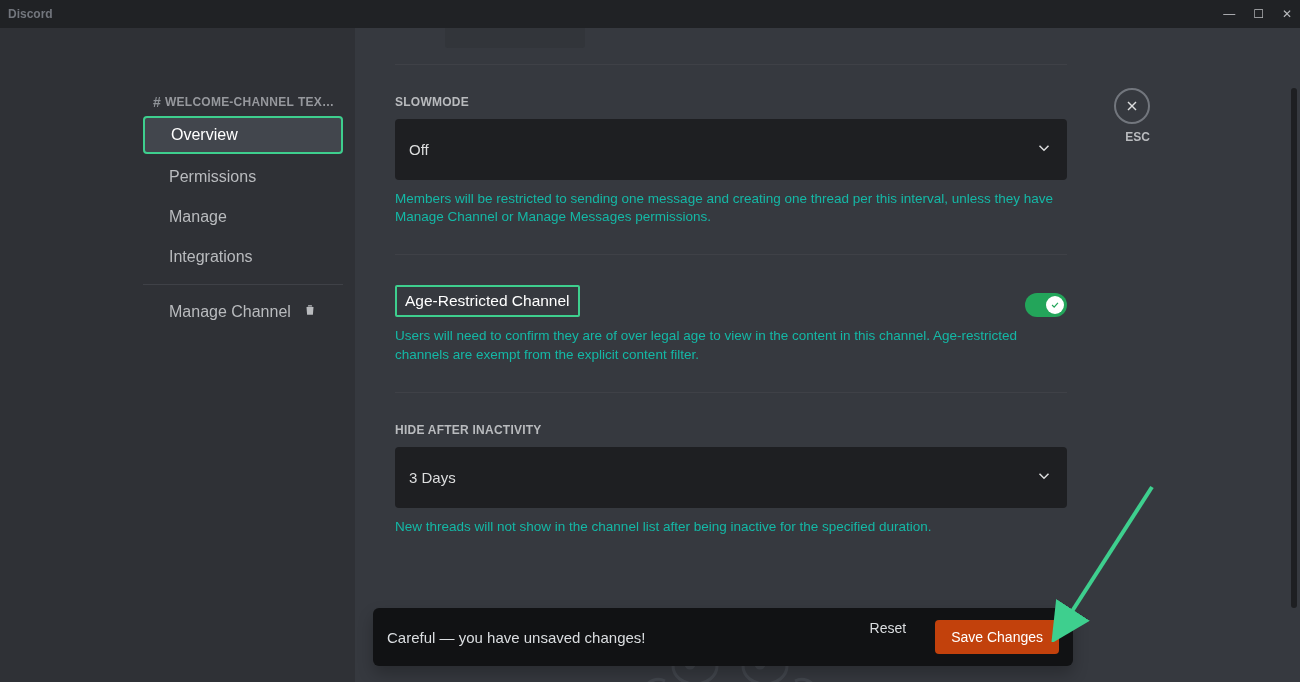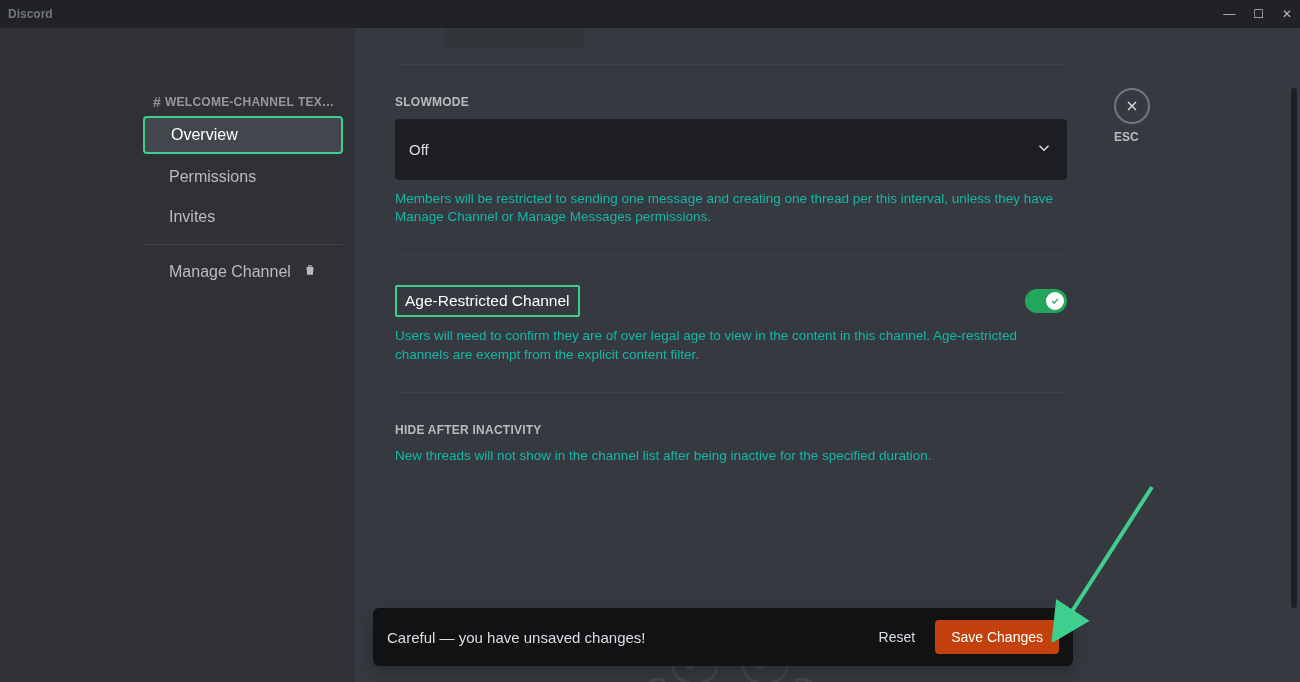--- a/index.html
+++ b/index.html
@@ -98,21 +98,21 @@
   .content {
     max-width: 752px;
     padding: 0 40px 100px 40px;
   }
   .esc-container {
     position: absolute;
     right: 150px;
     top: 60px;
     display: flex;
     flex-direction: column;
-    align-items: flex-start;
+    align-items: flex-end;
     color: #b9bbbe;
   }
   .esc-circle {
     width: 36px;
     height: 36px;
     border-radius: 50%;
     border: 2px solid #72767d;
     display: flex;
     align-items: center;
     justify-content: center;
@@ -170,21 +170,21 @@
     left: 0;
     height: 28px;
     width: 140px;
     background: #2b2d31;
     opacity: 0.35;
     border-radius: 3px;
   }
   .toggle-row {
     display: flex;
     justify-content: space-between;
-    align-items: center;
+    align-items: flex-end;
   }
   .toggle-label {
     font-size: 15.5px;
     color: #fff;
     font-weight: 500;
     border: 2px solid #3ecf8e;
     padding: 5px 8px;
     border-radius: 2px;
   }
   .switch {
@@ -220,22 +220,22 @@
     align-items: center;
     justify-content: space-between;
     box-shadow: 0 8px 16px rgba(0,0,0,0.24);
   }
   .unsaved-text {
     font-size: 15px;
     color: #dbdee1;
   }
   .unsaved-actions {
     display: flex;
-    align-items: center;
-    gap: 20px;
+    align-items: flex-start;
+    gap: 29px;
   }
   .reset-link {
     color: #dbdee1;
     font-size: 14px;
     cursor: pointer;
   }
   .save-btn {
     background: #c2410c;
     color: #fff;
     border: none;
@@ -289,21 +289,24 @@
         <span>WELCOME-CHANNEL</span>
         <span>TEX…</span>
       </div>
       <div class="nav-item selected">
         <span>Overview</span>
       </div>
       <div class="nav-item">
         <span>Permissions</span>
       </div>
       <div class="nav-item">
-        <span>Invites</span>
+        <span>Manage</span>
+      </div>
+      <div class="nav-item">
+        <span>Integrations</span>
       </div>
       <div class="divider-line"></div>
       <div class="nav-item">
         <span>Manage Channel</span>
         <span class="trash-icon">
           <svg viewBox="0 0 24 24">
               <path d="M6 7h12l-1 13H7L6 7zm3-3h6l1 2H8l1-2z"></path>
             </svg>
         </span>
       </div>
@@ -346,20 +349,28 @@
               </div>
             </div>
           </div>
           <div class="description">Users will need to confirm they are of over legal age to view in the content in this channel. Age-restricted channels are exempt from the explicit content filter.</div>
         </div>
 
         <div class="section-rule"></div>
 
         <div class="section">
           <div class="section-header">Hide After Inactivity</div>
+          <div class="select">
+            <span>3 Days</span>
+            <span class="chevron">
+              <svg viewBox="0 0 24 24">
+                  <polyline points="6 9 12 15 18 9" stroke-width="2"></polyline>
+                </svg>
+            </span>
+          </div>
           <div class="description">New threads will not show in the channel list after being inactive for the specified duration.</div>
         </div>
 
       </div>
     </div>
 
     <div class="esc-container">
       <div class="esc-circle">
         <svg viewBox="0 0 24 24" stroke-width="2" fill="none">
             <line x1="6" y1="6" x2="18" y2="18"></line>

